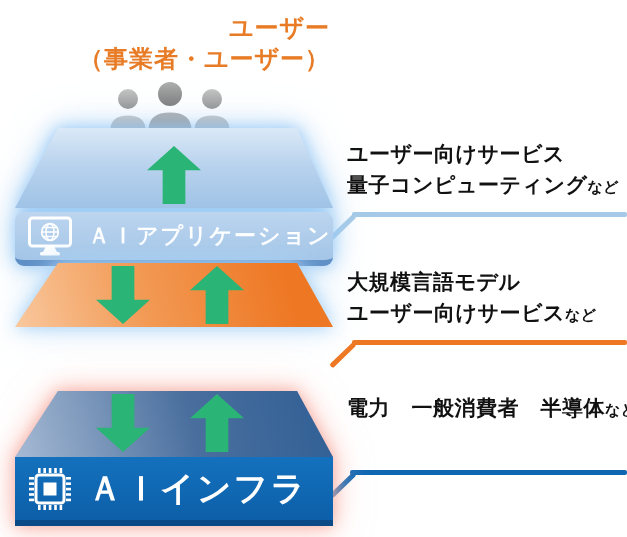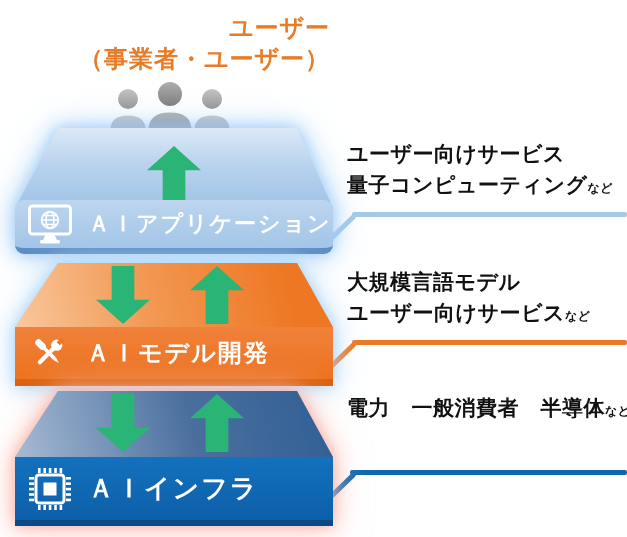--- a/index.html
+++ b/index.html
@@ -21,43 +21,43 @@
   .l2{top:263px;height:123px;
       filter:drop-shadow(0 0 8px rgba(160,205,245,.9)) drop-shadow(0 0 16px rgba(185,220,248,.6));}
   .l3{top:391px;height:135px;
       filter:drop-shadow(0 0 8px rgba(246,165,155,.9)) drop-shadow(0 0 16px rgba(250,195,185,.65));}
   .top{position:absolute;left:0;top:0;width:318px;
        clip-path:polygon(13.5% 0,88.7% 0,100% 100%,0 100%);}
   .t1{height:80px;background:linear-gradient(180deg,#dbe9f7 0%,#bad3ee 45%,#9fc3e6 100%);}
   .t2{height:64px;background:linear-gradient(75deg,#f9c89e 0%,#f29a55 40%,#ee7723 85%);}
   .t3{height:66px;background:linear-gradient(75deg,#a6bad4 0%,#4a6f9e 55%,#305f95 100%);}
   .front{position:absolute;left:0;width:318px;display:flex;align-items:center;box-sizing:content-box;}
-  .f1{top:72px;height:48px;background:linear-gradient(180deg,#bdd5ef,#a3c5e7);border-bottom:6px solid #5d8dc5;border-radius:9px;}
+  .f1{top:84px;height:48px;background:linear-gradient(180deg,#bdd5ef,#a3c5e7);border-bottom:6px solid #5d8dc5;border-radius:9px;}
   .f2{top:64px;height:52px;background:linear-gradient(180deg,#f0813a,#ed7320);border-bottom:7px solid #da620d;}
   .f3{top:66px;height:63px;background:linear-gradient(180deg,#1471bd,#0d5fa9);border-bottom:6px solid #0a4a87;}
   .ficon{margin-left:12px;margin-right:15px;flex:0 0 auto;}
   .flabel{color:#ffffff;font-weight:bold;letter-spacing:2px;white-space:nowrap;}
   .f1 .flabel{font-size:22px;}
   .f2 .flabel{font-size:24px;}
-  .f3 .flabel{font-size:26px;}
+  .f3 .flabel{font-size:34px;}
   
   .arrow{position:absolute;width:54px;height:58px;background:#2ab475;}
   .arrow.up{clip-path:polygon(50% 0%,100% 42%,71% 42%,71% 100%,29% 100%,29% 42%,0% 42%);}
   .arrow.down{clip-path:polygon(50% 100%,100% 58%,71% 58%,71% 0%,29% 0%,29% 58%,0% 58%);}
   
   .lh{position:absolute;height:5px;border-radius:2px;z-index:1;}
   .ld{position:absolute;height:5px;width:33px;border-radius:2px;
       transform:rotate(-44deg);transform-origin:0 50%;z-index:1;}
   .c1{background:#a5c9e6;}
   .c2{background:#ee7723;}
   .c3{background:#0f67b2;}
   
   .ann{position:absolute;left:347px;z-index:3;color:#111111;font-weight:bold;
        font-size:21px;line-height:31px;letter-spacing:.5px;white-space:nowrap;}
-  .ann .small{font-size:12px;}
+  .ann .small{font-size:15px;}
 </style>
 </head>
 <body>
 
 <div class="canvas">
 
   <div class="title">
     <div>ユーザー</div>
     <div>（事業者・ユーザー）</div>
   </div>
@@ -102,37 +102,20 @@
         <rect x="13" y="36" width="20" height="3.5" rx="1.5" fill="#ffffff"></rect>
       </svg>
       <span class="flabel">ＡＩアプリケーション</span>
     </div>
   </div>
 
   <div class="layer l2">
     <div class="top t2"></div>
     <div class="arrow down" style="left:81px;top:3px;"></div>
     <div class="arrow up" style="left:175px;top:3px;"></div>
-    <div class="front f2">
-      <svg class="ficon" width="44" height="42" viewBox="0 0 44 42">
-
-        <g transform="translate(22,21) rotate(45)" fill="#ffffff">
-          <rect x="-18" y="-3.4" width="12" height="6.8" rx="3.2"></rect>
-          <rect x="-7" y="-1.8" width="15" height="3.6"></rect>
-          <polygon points="8,-1.8 14,0 8,1.8"></polygon>
-        </g>
-
-        <g transform="translate(22,21) rotate(-45)">
-          <rect x="-15" y="-2.1" width="24" height="4.2" rx="2" fill="#ffffff"></rect>
-          <circle cx="11" cy="0" r="5.6" fill="#ffffff"></circle>
-          <rect x="13" y="-2.2" width="7" height="4.4" fill="#ed7621"></rect>
-        </g>
-      </svg>
-      <span class="flabel">ＡＩモデル開発</span>
-    </div>
   </div>
 
   <div class="layer l3">
     <div class="top t3"></div>
     <div class="arrow down" style="left:81px;top:3px;"></div>
     <div class="arrow up" style="left:175px;top:3px;"></div>
     <div class="front f3">
       <svg class="ficon" width="46" height="46" viewBox="0 0 46 46">
         <rect x="9" y="9" width="28" height="28" rx="3" fill="none" stroke="#ffffff" stroke-width="3"></rect>
         <rect x="16.5" y="16.5" width="13" height="13" fill="#ffffff"></rect>

